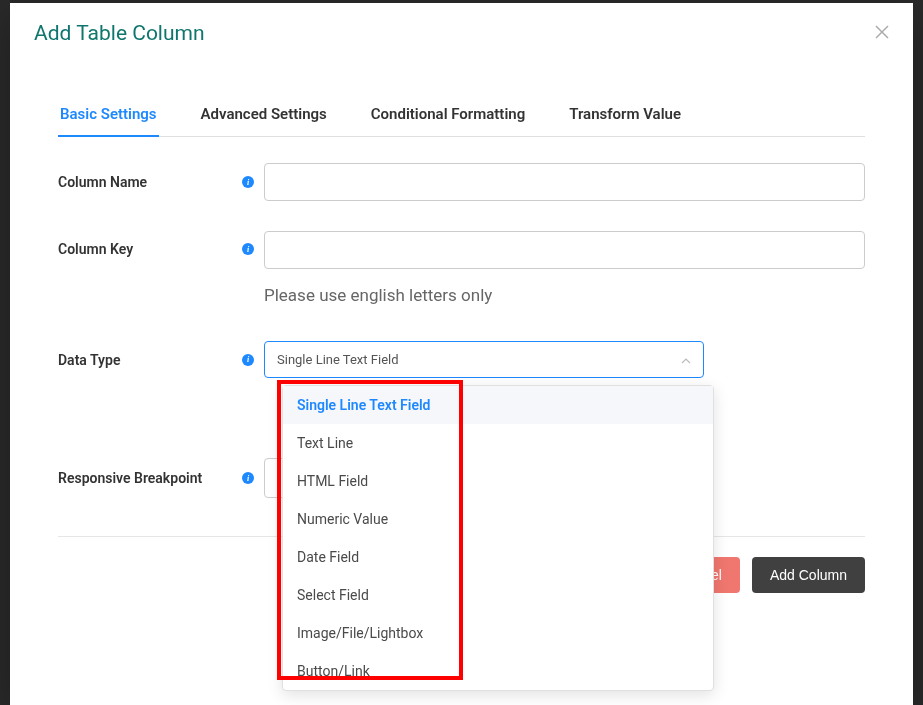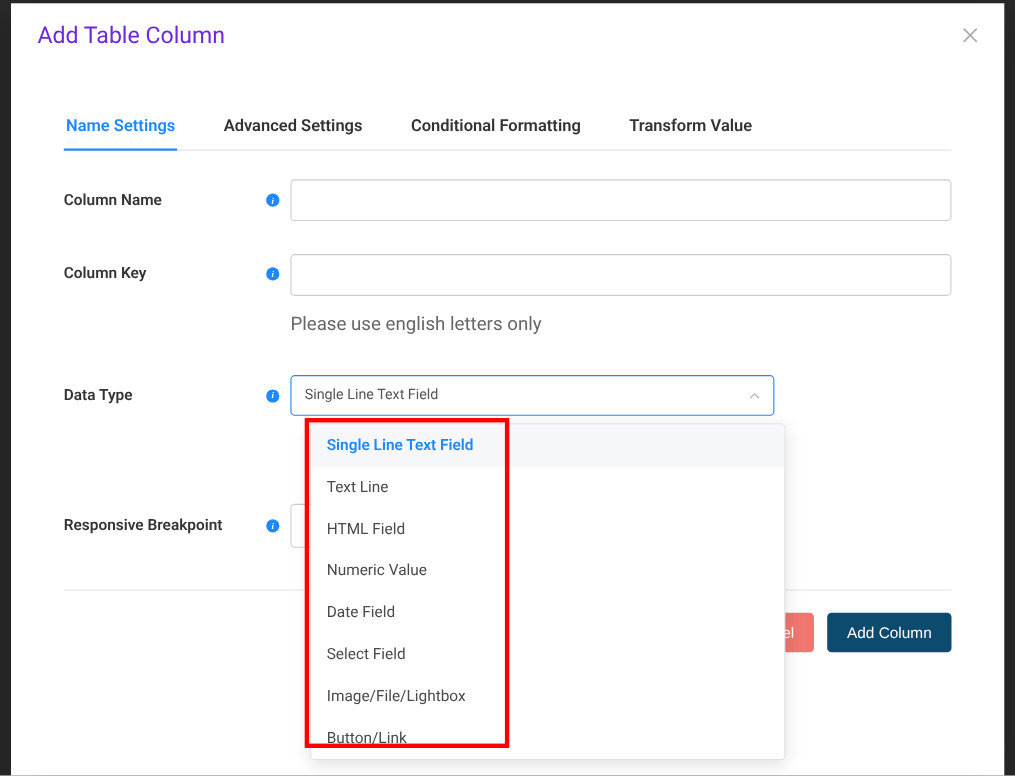--- a/index.html
+++ b/index.html
@@ -26,21 +26,21 @@
     }
     .modal-header {
       display: flex;
       justify-content: space-between;
       align-items: center;
       padding: 18px 24px;
     }
     .modal-title {
       font-size: 21px;
       font-weight: 400;
-      color: #6d28d9;
+      color: #0f766e;
     }
     .close-btn {
       background: none;
       border: none;
       font-size: 18px;
       color: #aaa;
       cursor: pointer;
       padding: 0;
       line-height: 1;
     }
@@ -187,21 +187,21 @@
       font-size: 14px;
       border: none;
       border-radius: 4px;
       cursor: pointer;
     }
     .btn-cancel {
       background: #f0776f;
       color: #fff;
     }
     .btn-primary {
-      background: #0c4a6e;
+      background: #404040;
       color: #fff;
     }
     .responsive-select {
       width: 100%;
       height: 40px;
       border: 1px solid #ccc;
       border-radius: 4px;
     }
   </style>
 </head>
@@ -216,21 +216,21 @@
           <line x1="1" y1="1" x2="13" y2="13"></line>
           <line x1="13" y1="1" x2="1" y2="13"></line>
         </svg>
       </span>
     </button>
   </div>
 
   <div class="modal-body">
 
     <div class="tabs">
-      <div class="tab active">Name Settings</div>
+      <div class="tab active">Basic Settings</div>
       <div class="tab">Advanced Settings</div>
       <div class="tab">Conditional Formatting</div>
       <div class="tab">Transform Value</div>
     </div>
 
     <div class="form-row">
       <div class="form-label">
         <span>Column Name</span>
         <span class="info-icon">i</span>
       </div>

